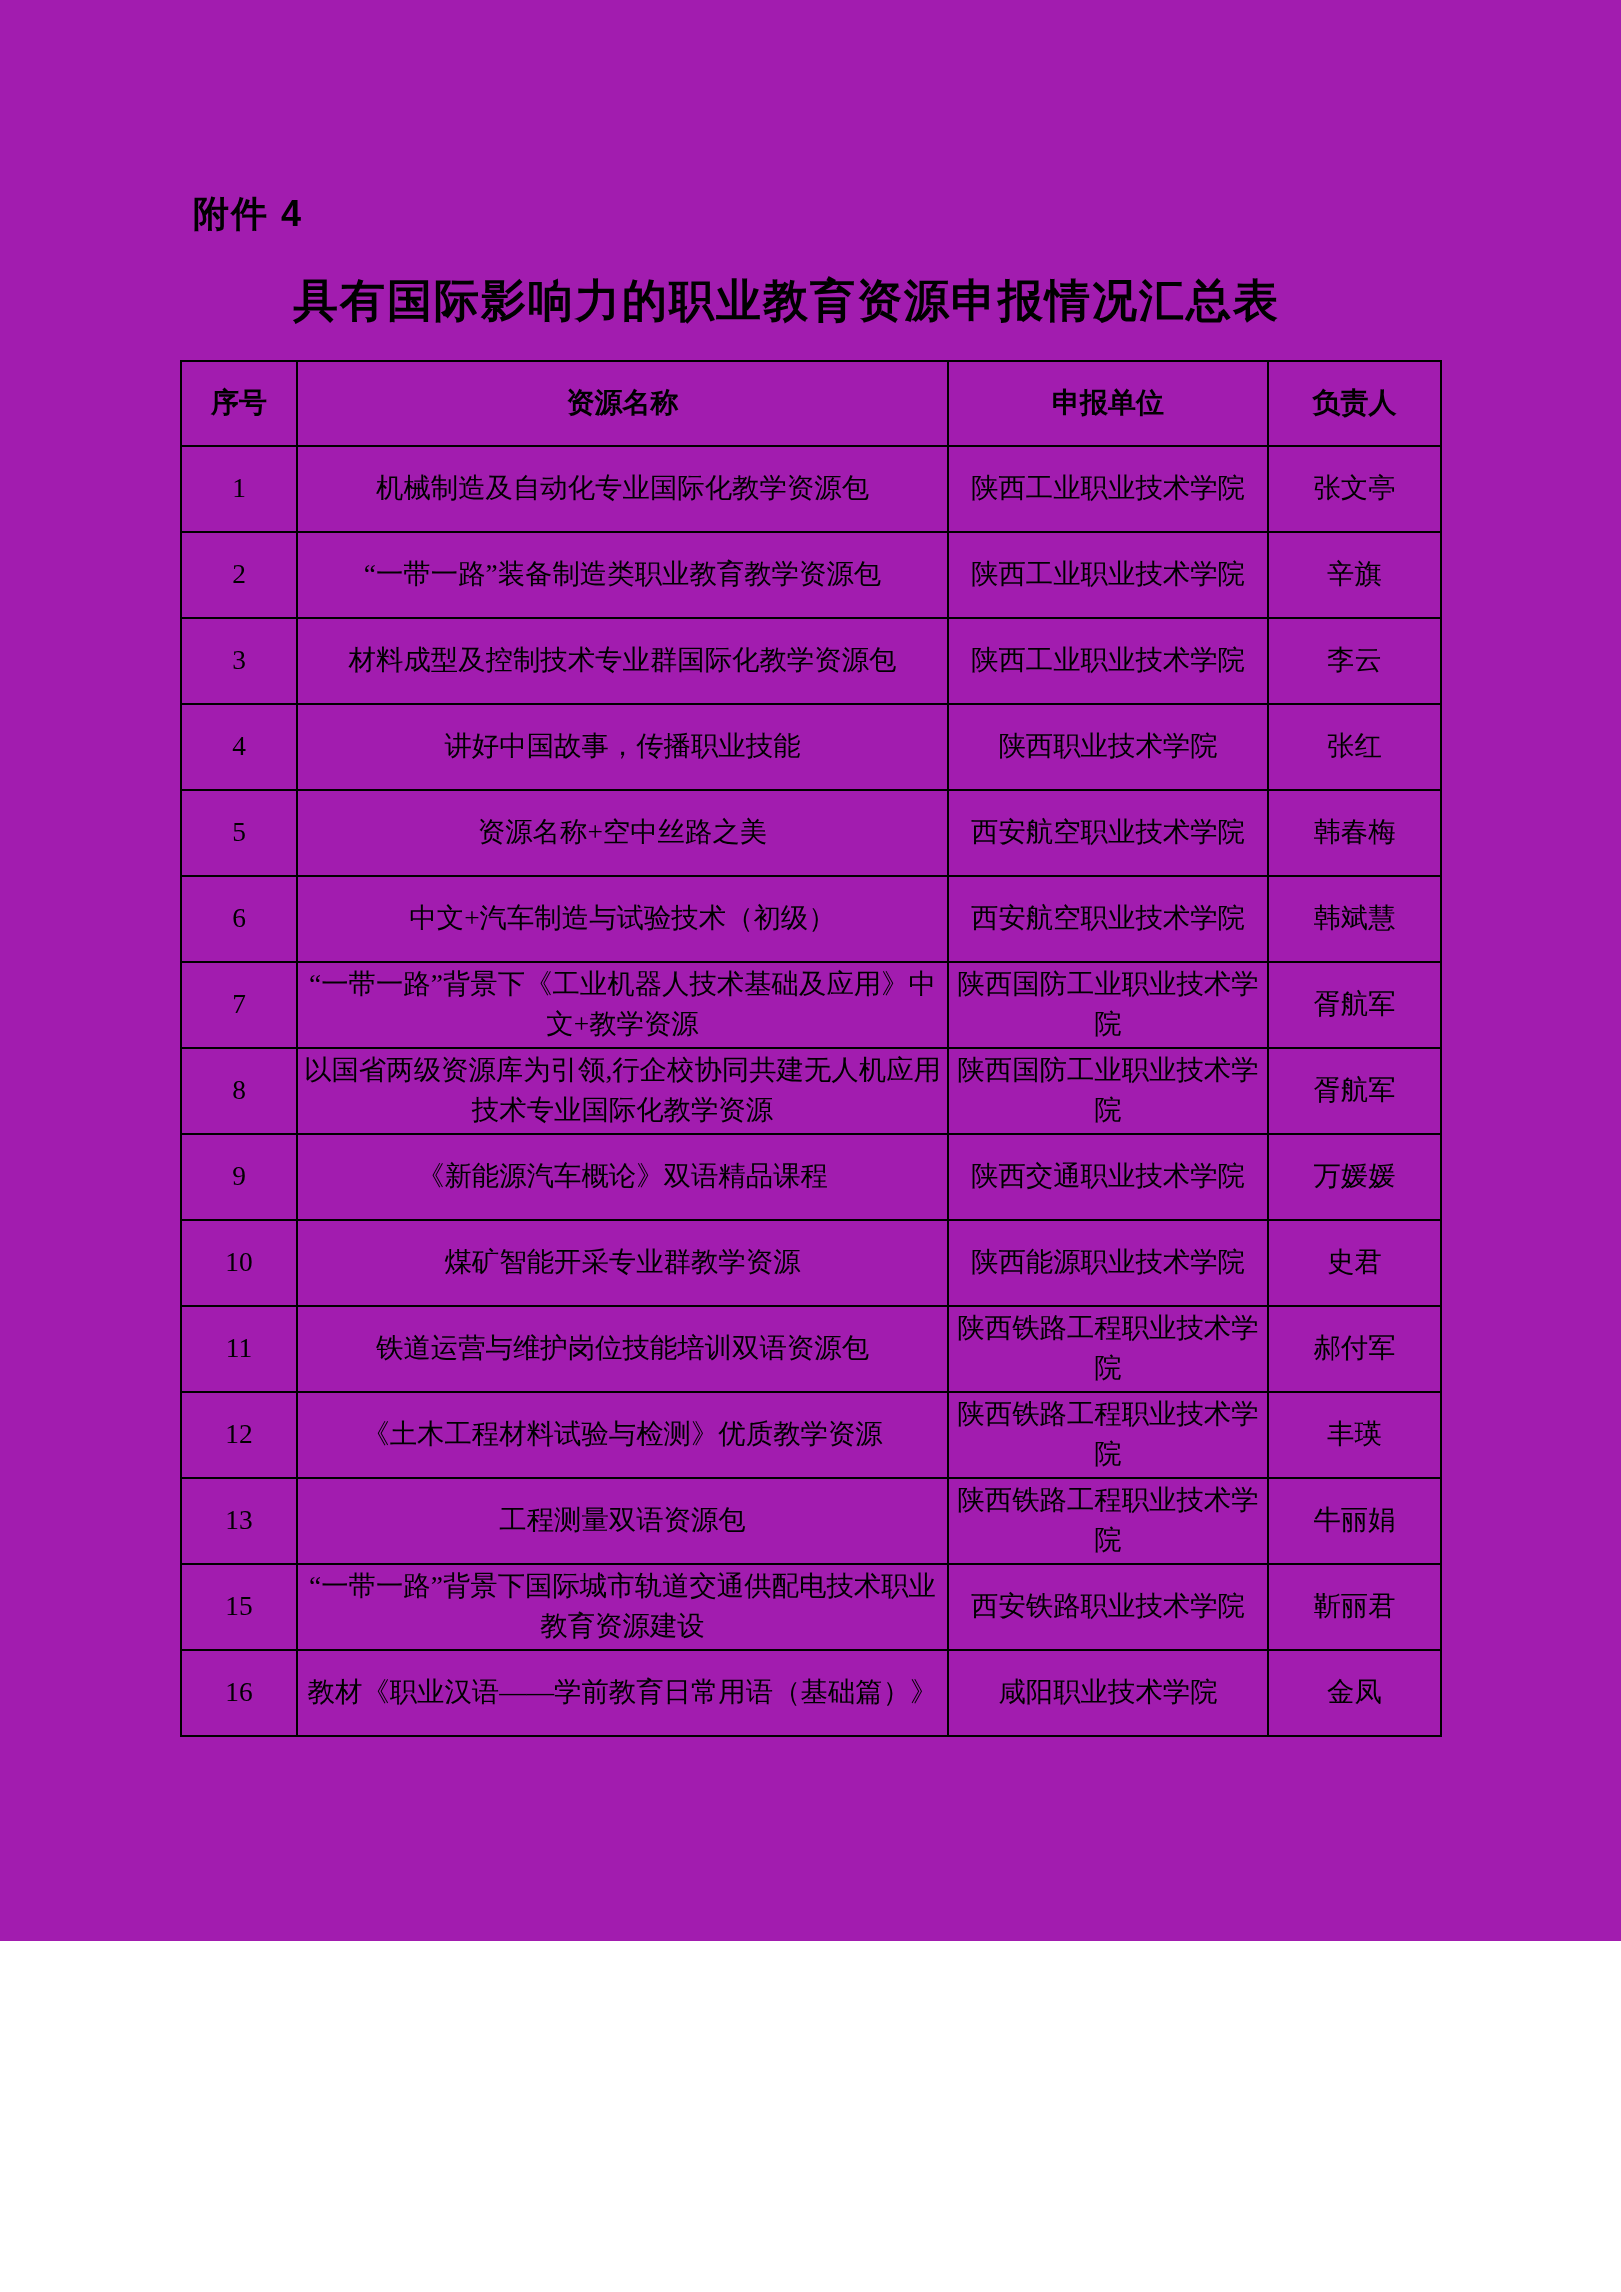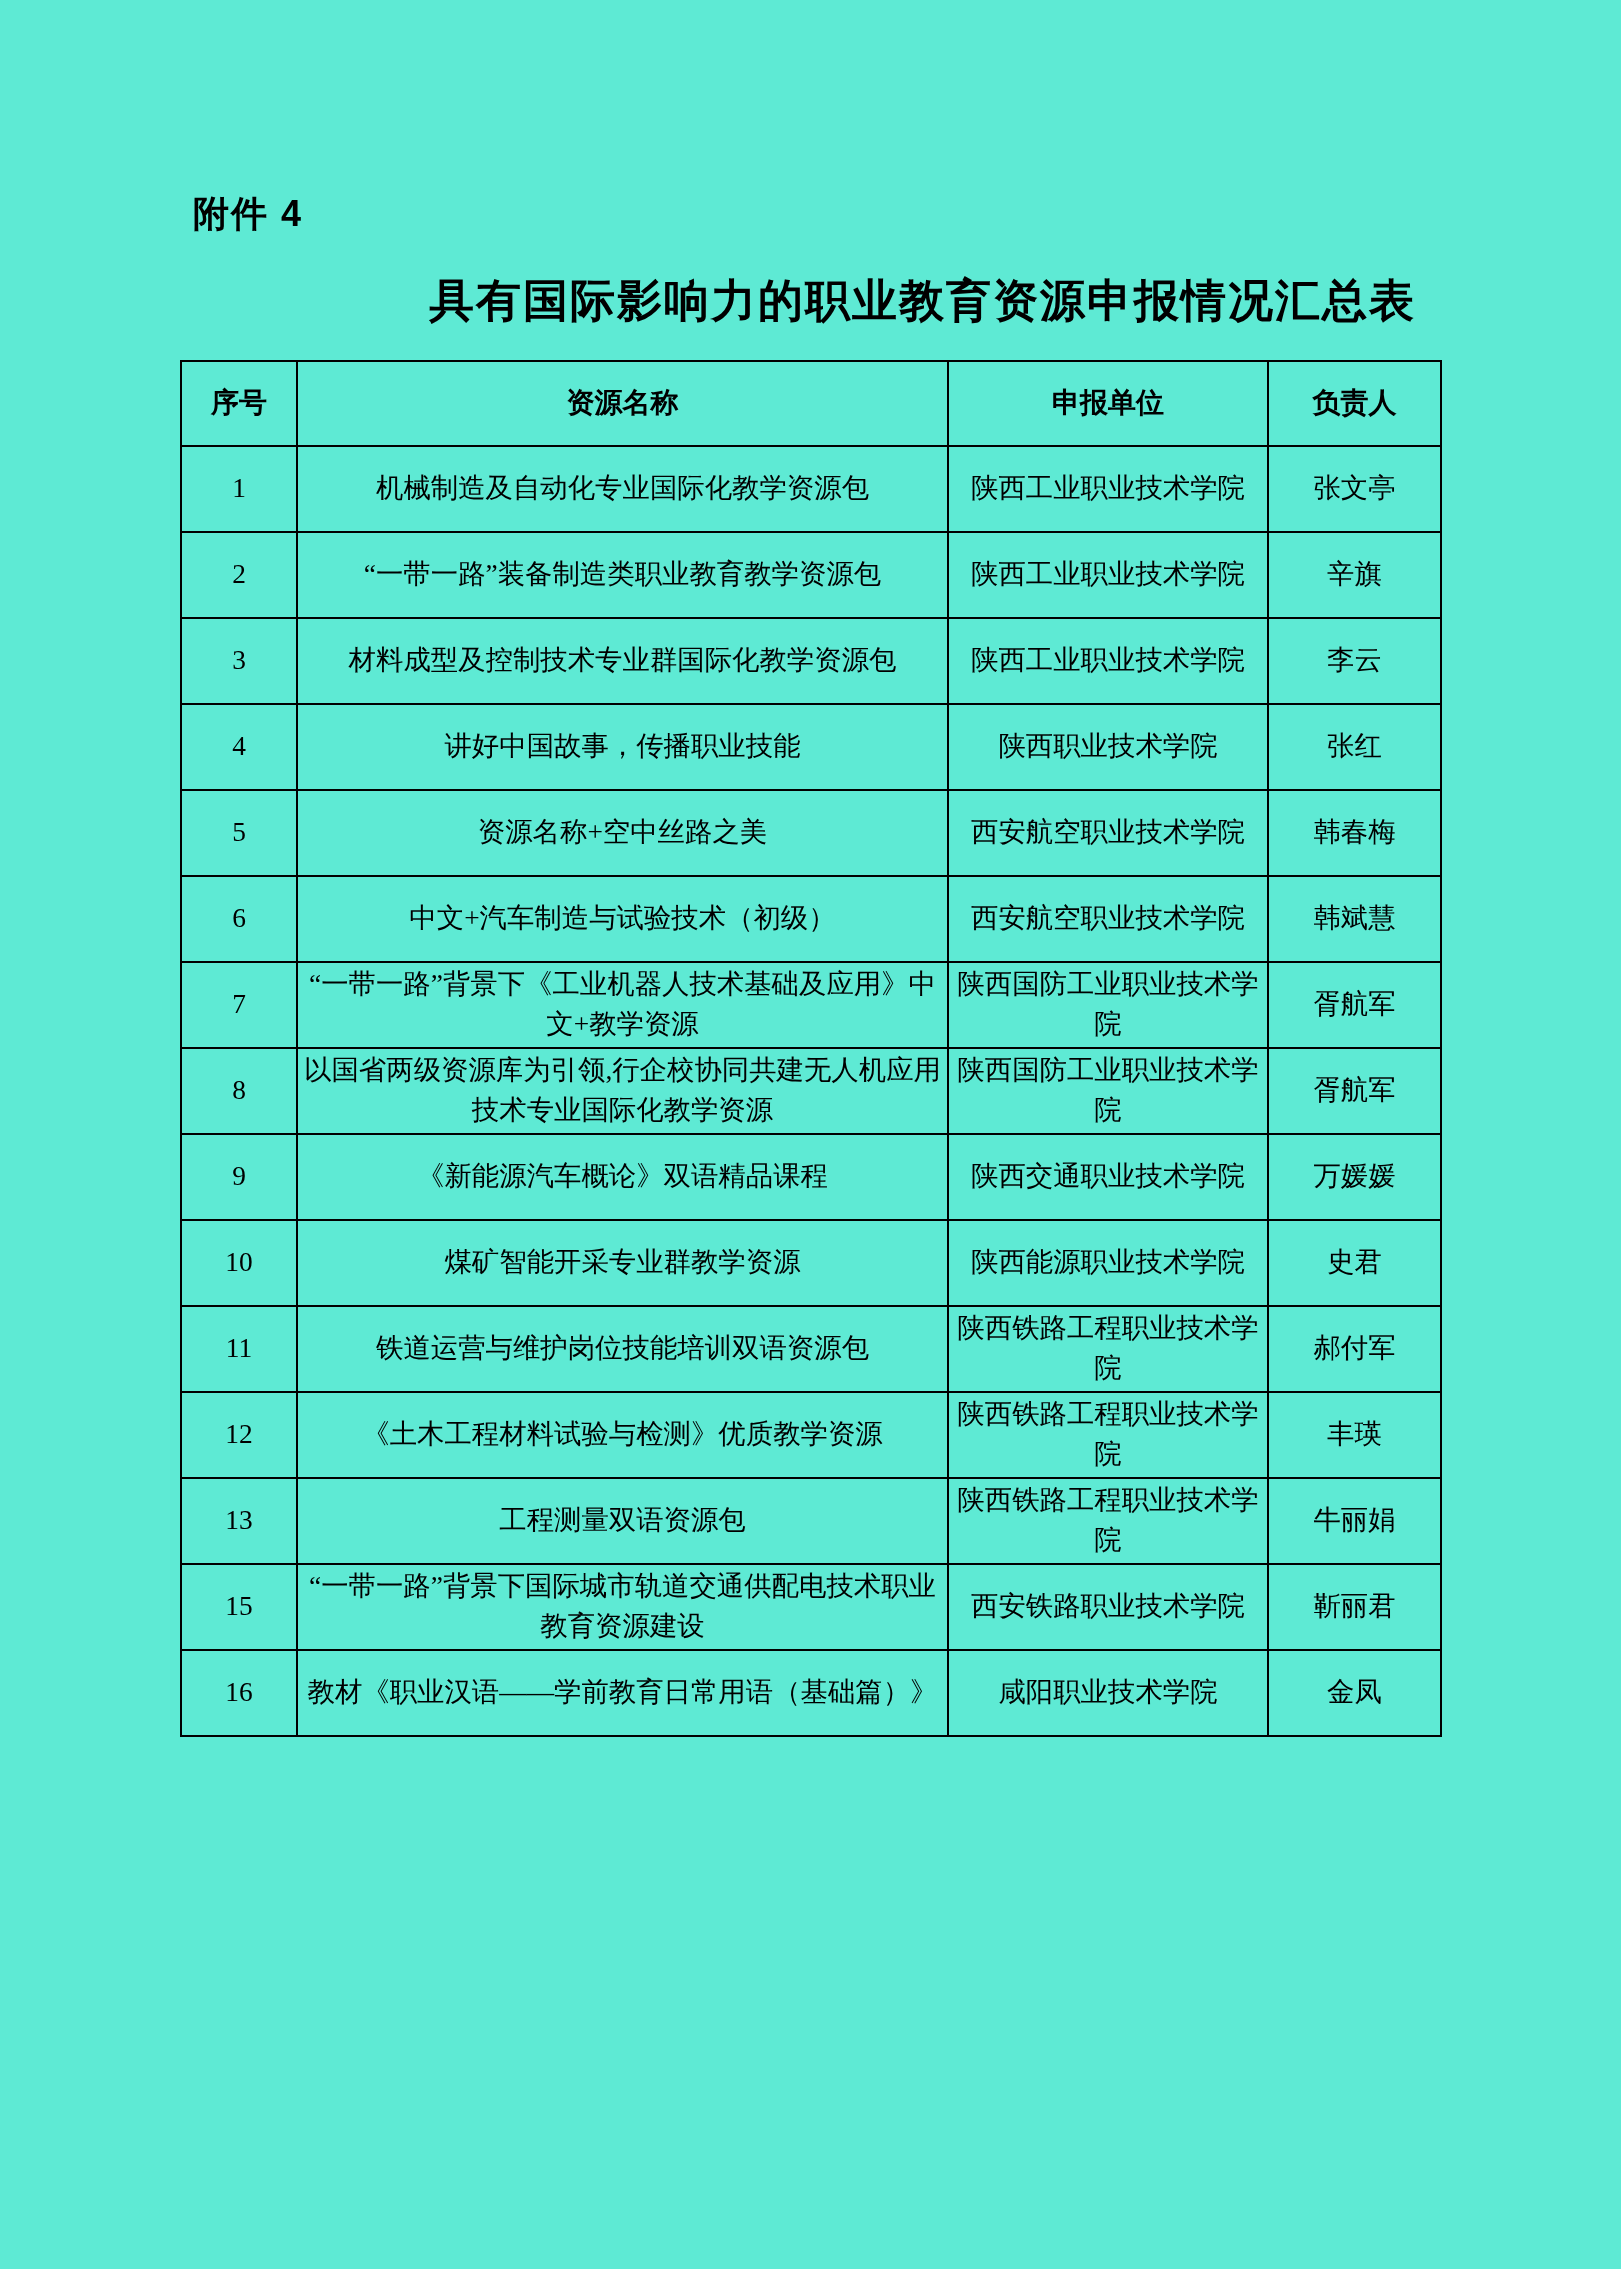--- a/index.html
+++ b/index.html
@@ -3,42 +3,42 @@
 <meta charset="utf-8">
 <style>
   html, body {
     margin: 0;
     padding: 0;
     background: #ffffff;
   }
   .page {
     position: relative;
     width: 1621px;
-    height: 2269px;
-    background: #5eead4;
+    height: 1941px;
+    background: #a21caf;
     color: #000000;
     font-family: "Liberation Serif", "DejaVu Serif", serif;
     overflow: hidden;
   }
   .attachment-label {
     position: absolute;
     left: 193px;
     top: 190px;
     font-size: 36px;
     font-weight: bold;
     font-family: "Liberation Sans", "DejaVu Sans", sans-serif;
     letter-spacing: 2px;
     white-space: nowrap;
   }
   .doc-title {
     position: absolute;
     left: 157px;
     top: 271px;
     width: 1259px;
-    text-align: right;
+    text-align: center;
     font-size: 45px;
     font-weight: bold;
     letter-spacing: 2px;
     white-space: nowrap;
   }
   table.summary {
     position: absolute;
     left: 180px;
     top: 360px;
     width: 1259px;

